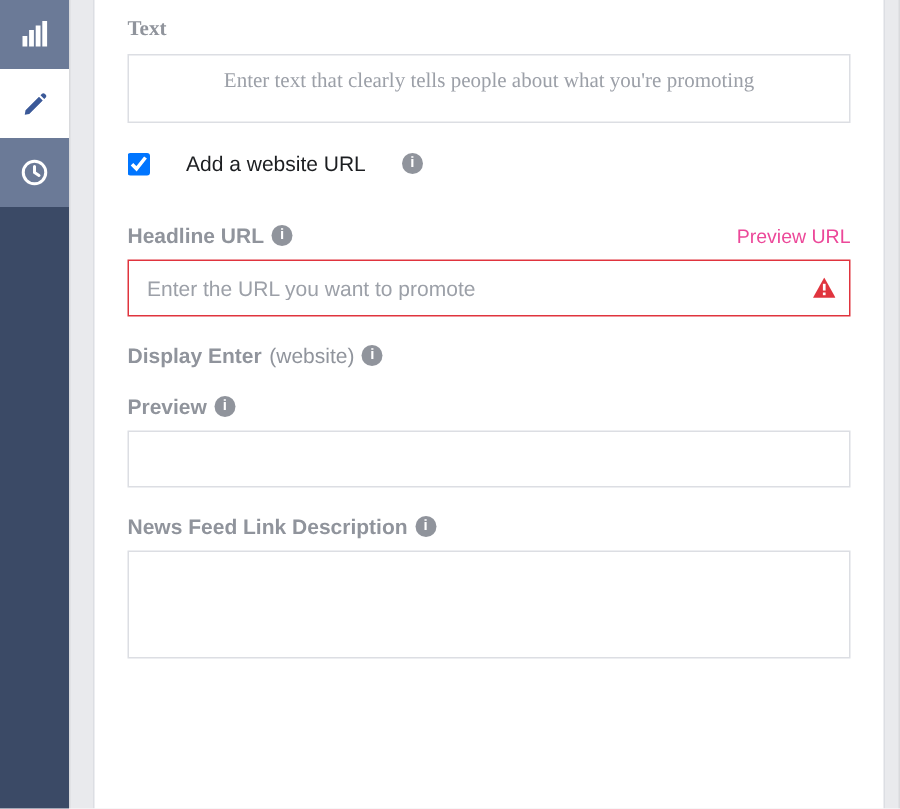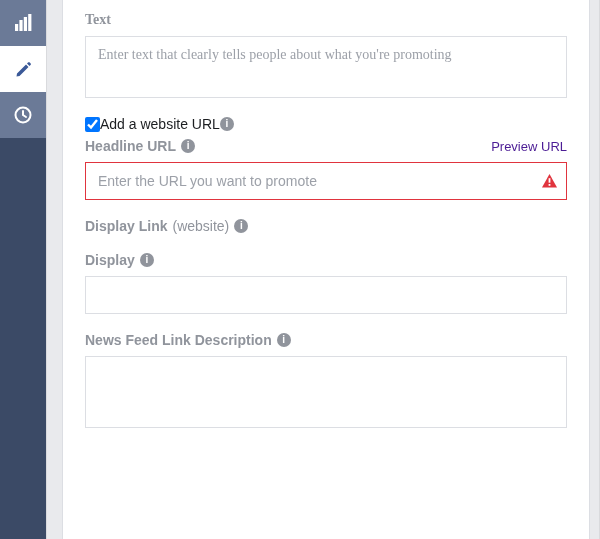--- a/index.html
+++ b/index.html
@@ -94,45 +94,45 @@
       background: #fff;
       padding: 10px 12px;
       font-family: inherit;
       font-size: 14px;
       color: #1c1e21;
       resize: none;
     }
     .text-input::placeholder, .textarea-input::placeholder {
       color: #9ca0a8;
     }
-    .textarea-input.small { height: 62px; }
+    .textarea-input.small { height: 46px; text-align: center; }
     .textarea-input.medium { height: 72px; }
     .field-group { margin-bottom: 18px; }
     .field-group.tight { margin-bottom: 14px; font-family: Liberation Serif, serif; }
     .checkbox-row {
       display: flex;
       align-items: center;
-      gap: 0;
-      margin-bottom: 6px;
+      gap: 24px;
+      margin-bottom: 32px;
       font-size: 14px;
       color: #1c1e21;
     }
     .checkbox-row input[type="checkbox"] {
       width: 15px;
       height: 15px;
       cursor: pointer;
     }
     .url-label-row {
       display: flex;
       justify-content: space-between;
       align-items: center;
       margin-bottom: 8px;
     }
     .preview-link {
-      color: #4c1d95;
+      color: #ec4899;
       font-size: 13px;
       cursor: pointer;
       margin-left: 12px;
     }
     .input-wrap {
       position: relative;
     }
     .input-error {
       border: 1px solid #e0343e !important;
       padding-right: 28px;
@@ -211,29 +211,29 @@
           <path d="M7.5 0 L15 13.5 L0 13.5 Z"></path>
           <rect x="6.6" y="4.2" width="1.8" height="4.5" fill="#fff"></rect>
           <rect x="6.6" y="10" width="1.8" height="1.8" fill="#fff"></rect>
         </svg>
       </span>
     </div>
   </div>
 
   <div class="field-group">
     <div class="field-label">
-      <span>Display Link</span>
+      <span>Display Enter</span>
       <span class="optional">(website)</span>
       <span class="info-icon">i</span>
     </div>
   </div>
 
   <div class="field-group">
     <div class="field-label">
-      <span>Display</span>
+      <span>Preview</span>
       <span class="info-icon">i</span>
     </div>
     <input type="text" class="text-input" style="">
   </div>
 
   <div class="field-group">
     <div class="field-label">
       <span>News Feed Link Description</span>
       <span class="info-icon">i</span>
     </div>

